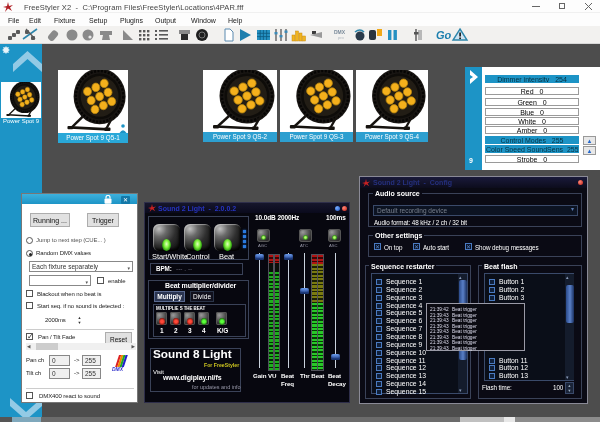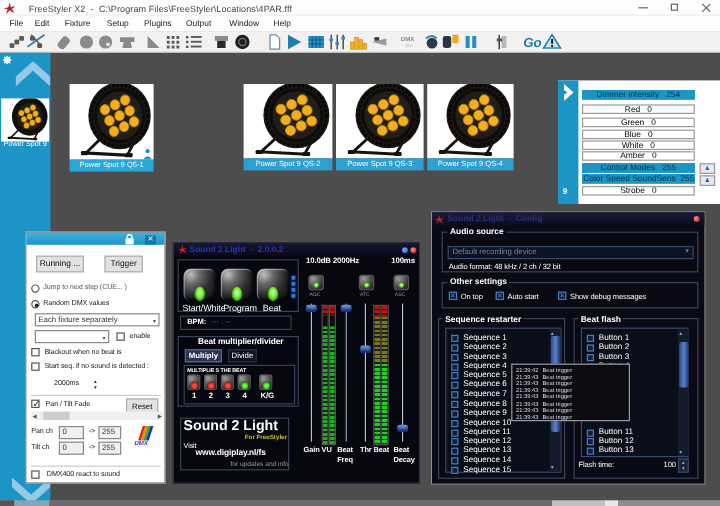--- a/index.html
+++ b/index.html
@@ -1,15 +1,15 @@
 <!DOCTYPE html>
 <html><head><meta charset="utf-8"><style>
 *{margin:0;padding:0;box-sizing:border-box;font-family:"Liberation Sans",sans-serif}
 html,body{width:600px;height:422px;overflow:hidden}
-#app{position:relative;width:600px;height:342px;background:#7dd3fc}
+#app{position:relative;width:600px;height:342px;background:#fdba74}
 .abs{position:absolute}
 
 #titlebar{left:0;top:0;width:600px;height:13px;background:#fdfdfd;border-bottom:1px solid #f0f0f0}
 #title{left:24px;top:2.5px;font-size:7.5px;color:#444;letter-spacing:.1px}
 #menubar{left:0;top:13px;width:600px;height:13px;background:#fdfdfd}
 .mi{position:absolute;top:3.5px;font-size:7px;color:#1a1a1a}
 #toolbar{left:0;top:26px;width:600px;height:18px;background:#f2f1ef;border-bottom:1px solid #d8d8d8}
 
 #canvas{left:0;top:44px;width:600px;height:378px;background:#4d4d4d}
 #sidebar{left:0;top:0;width:42px;height:378px;background:#1d94c6}
@@ -411,21 +411,21 @@
       </svg>
     <div class="abs" style="left:13px;top:1.5px;font-size:7px;font-weight:bold;color:#2633c0">Sound 2 Light&nbsp; - &nbsp;2.0.0.2</div>
     <div class="abs" style="left:190px;top:3px;width:5px;height:5px;border-radius:50%;background:radial-gradient(circle at 35% 35%,#7ab0ff,#1a50c0)"></div>
     <div class="abs" style="left:197px;top:3px;width:5px;height:5px;border-radius:50%;background:radial-gradient(circle at 35% 35%,#ff8a7a,#c01a10)"></div>
 
     <div class="dkgrp" style="left:3px;top:13px;width:101px;height:44px"></div>
     <div class="s2lbtn" style="left:8px;top:21px"></div>
     <div class="s2lbtn" style="left:38.5px;top:21px"></div>
     <div class="s2lbtn" style="left:69px;top:21px"></div>
     <div class="wtxt" style="left:7px;top:48.5px;font-size:7.5px">Start/White</div>
-    <div class="wtxt" style="left:41px;top:48.5px;font-size:7.5px">Program</div>
+    <div class="wtxt" style="left:41px;top:48.5px;font-size:7.5px">Control</div>
     <div class="wtxt" style="left:74px;top:48.5px;font-size:7.5px">Beat</div>
     <div class="bled" style="left:98px;top:27px"></div>
     <div class="bled" style="left:98px;top:32px"></div>
     <div class="bled" style="left:98px;top:37px"></div>
     <div class="bled" style="left:98px;top:42px"></div>
 
     <div class="dkgrp" style="left:5px;top:60px;width:93px;height:12px"></div>
     <div class="wtxt" style="left:11px;top:62px;font-weight:bold">BPM:</div>
     <div class="gtxt" style="left:31px;top:62px;color:#667">--- . --</div>
 
@@ -450,21 +450,21 @@
     <div class="mbtn" style="left:71px;top:109px">
         <div class="mled" style="background:radial-gradient(circle,#5aff3a 30%,#053a00 90%)"></div>
       </div>
     <div class="wtxt" style="left:15px;top:124px;font-weight:bold;font-size:6.5px">1</div>
     <div class="wtxt" style="left:29px;top:124px;font-weight:bold;font-size:6.5px">2</div>
     <div class="wtxt" style="left:43px;top:124px;font-weight:bold;font-size:6.5px">3</div>
     <div class="wtxt" style="left:57px;top:124px;font-weight:bold;font-size:6.5px">4</div>
     <div class="wtxt" style="left:72px;top:124px;font-weight:bold;font-size:6.5px">K/G</div>
 
     <div class="dkgrp" style="left:5px;top:145px;width:91px;height:44px"></div>
-    <div class="wtxt" style="left:8px;top:143.5px;font-size:11.8px;font-weight:bold;letter-spacing:0">Sound 2 Light</div>
+    <div class="wtxt" style="left:8px;top:143.5px;font-size:11.8px;font-weight:bold;letter-spacing:0">Sound 8 Light</div>
     <div class="abs" style="left:59px;top:159px;font-size:5.2px;font-weight:bold;color:#cdc520;white-space:nowrap">For FreeStyler</div>
     <div class="wtxt" style="left:8px;top:166px;font-size:6px">Visit</div>
     <div class="wtxt" style="left:18px;top:171px;font-size:7px;font-weight:bold">www.digiplay.nl/fs</div>
     <div class="gtxt" style="left:47px;top:181px;font-size:5.5px;color:#99a">for updates and info</div>
 
     <div class="wtxt" style="left:110px;top:11px;font-weight:bold;font-size:6.5px">10.0dB 2000Hz</div>
     <div class="wtxt" style="left:181px;top:11px;font-weight:bold;font-size:6.5px">100ms</div>
     <div class="knob" style="left:112px;top:26px"></div>
     <div class="knob" style="left:154px;top:26px"></div>
     <div class="knob" style="left:183px;top:26px"></div>

